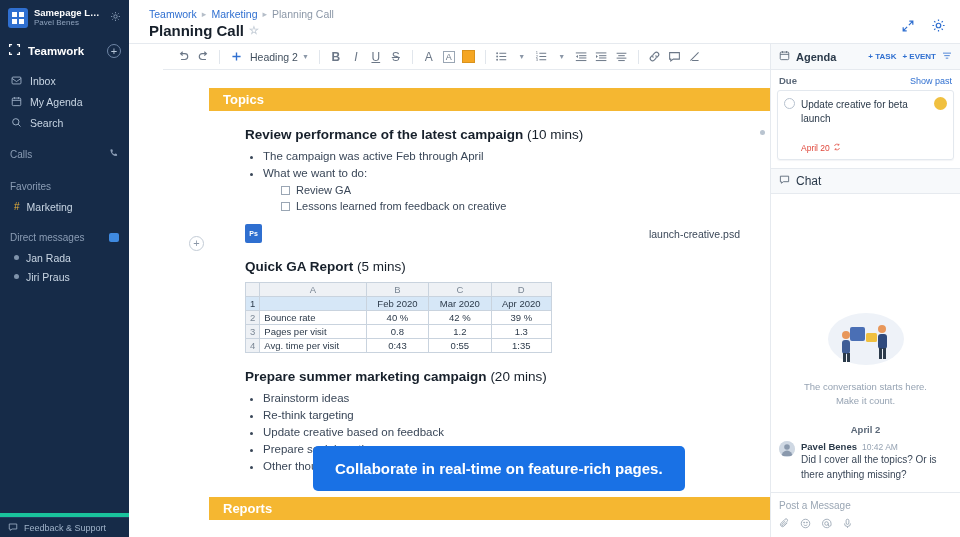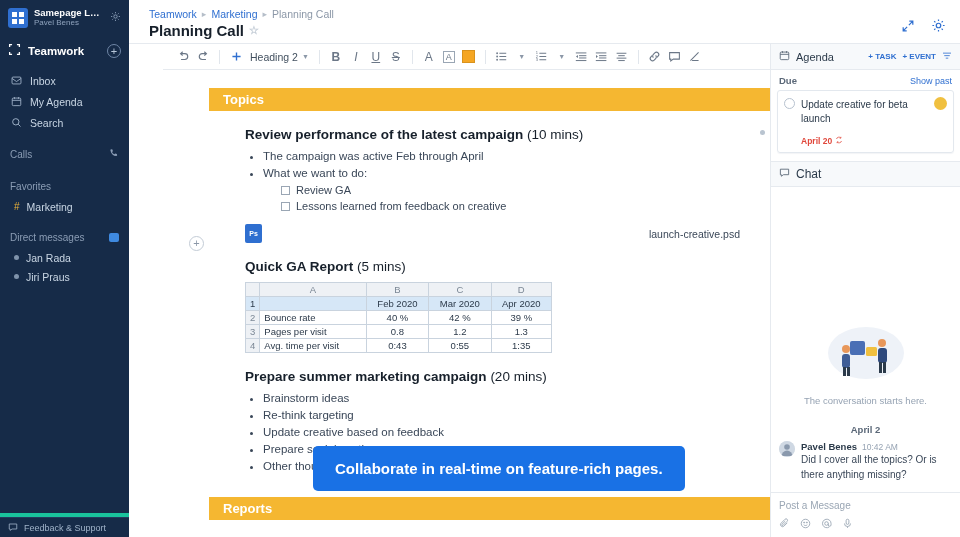--- a/index.html
+++ b/index.html
@@ -157,36 +157,36 @@
     padding:14px 22px; border-radius:5px;
   }
 
   
   .right { width:189px; flex:0 0 189px; display:flex; flex-direction:column; background:#fff; }
 
   .panel-head {
     height:26px; display:flex; align-items:center; gap:6px;
     padding:0 8px; border-bottom:1px solid #e6eaef; background:#f7f9fb;
   }
-  .panel-head .ptitle { font-size:11px; font-weight:normal; color:#2b3a4a; flex:1 1 auto; }
+  .panel-head .ptitle { font-size:11px; font-weight:bold; color:#2b3a4a; flex:1 1 auto; }
   .mini-act { font-size:8px; color:#2f6fd0; font-weight:bold; white-space:nowrap; }
 
   .due-row { display:flex; align-items:center; padding:5px 8px 2px 8px; }
   .due-label { font-size:9.5px; font-weight:bold; color:#5b6878; flex:1 1 auto; }
   .show-past { font-size:9px; color:#2f6fd0; }
 
   .task {
     display:flex; align-items:flex-start; gap:6px;
     margin:2px 6px; padding:6px 6px;
     border:1px solid #e3e8ee; border-radius:3px; box-shadow:0 1px 1px rgba(20,40,70,.05);
   }
   .task-circle { width:11px; height:11px; border-radius:50%; border:1px solid #b7c2cf; flex:0 0 auto; margin-top:1px; }
   .task-body { flex:1 1 auto; min-width:0; }
   .task-title { font-size:10px; color:#2b3a4a; line-height:13px; }
-  .task-date { font-size:8.5px; color:#e0483c; margin-top:11px; display:flex; align-items:center; gap:3px;font-weight:bold; }
+  .task-date { font-size:8.5px; color:#e0483c; margin-top:18px; display:flex; align-items:center; gap:3px; }
   .task-avatar { width:13px; height:13px; border-radius:50%; background:#f0c040; flex:0 0 auto; font-size:7px; color:#7a5a00; display:flex; align-items:center; justify-content:center; }
 
   .chat-head {
     height:26px; display:flex; align-items:center; gap:6px;
     padding:0 8px; border-top:1px solid #e6eaef; border-bottom:1px solid #e6eaef; background:#f7f9fb;
     margin-top:6px;
   }
   .chat-body { flex:1 1 auto; position:relative; display:flex; flex-direction:column; justify-content:flex-end; padding-bottom:4px; }
   .empty-art { text-align:center; margin-bottom:6px; }
   .empty-text { text-align:center; font-size:9.5px; color:#96a3b3; line-height:14px; margin-bottom:12px; }
@@ -608,20 +608,21 @@
               <rect x="27" y="44" width="3" height="9" fill="#2b3a4a"></rect>
               <circle cx="62" cy="20" r="4" fill="#e8975a"></circle>
               <rect x="58" y="25" width="9" height="15" rx="3" fill="#2f4a7d"></rect>
               <rect x="59" y="39" width="3" height="11" fill="#2b3a4a"></rect>
               <rect x="63" y="39" width="3" height="11" fill="#2b3a4a"></rect>
               <rect x="46" y="24" width="11" height="9" rx="1.5" fill="#f0c040"></rect>
             </svg>
           </div>
           <div class="empty-text">
             <div>The conversation starts here.</div>
+            <div>Make it count.</div>
           </div>
 
           <div class="day-sep">April 2</div>
 
           <div class="msg">
             <span class="msg-avatar">
               <svg width="16" height="16" viewBox="0 0 16 16">
                   <circle cx="8" cy="8" r="8" fill="#cfd8e3"></circle>
                   <circle cx="8" cy="6" r="2.8" fill="#8a99ad"></circle>
                   <path d="M2.6 15a5.4 5.4 0 0110.8 0z" fill="#8a99ad"></path>

